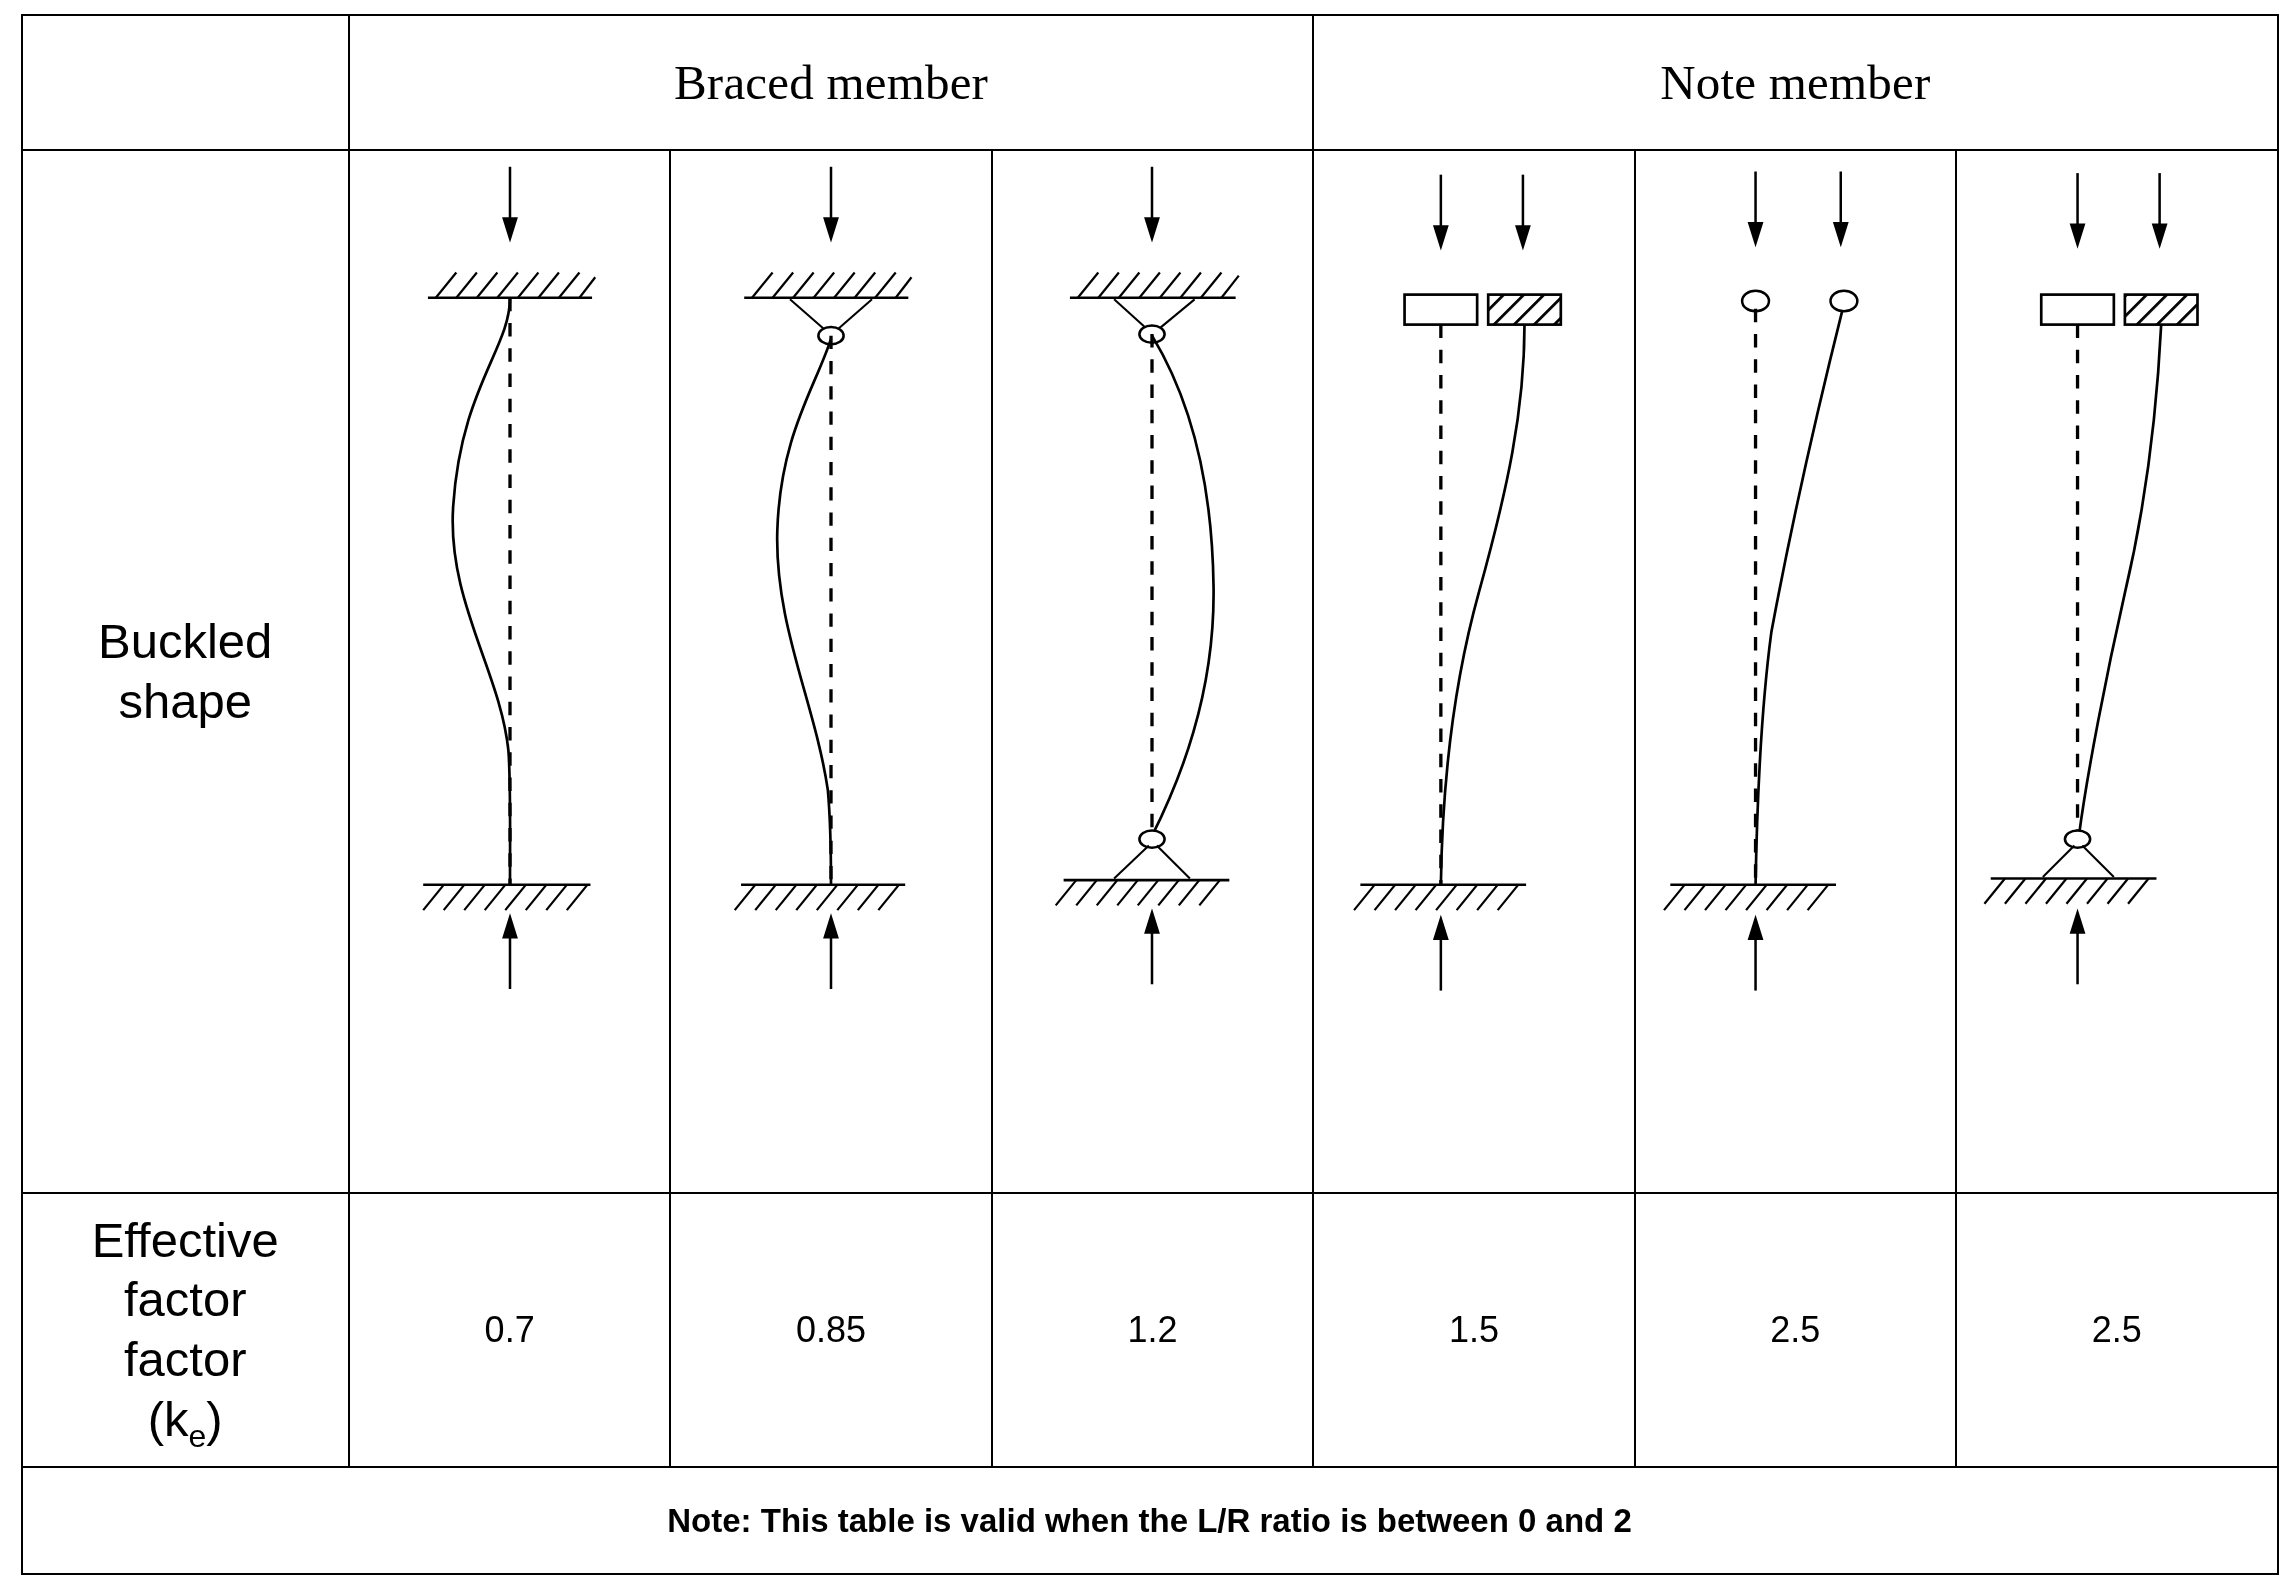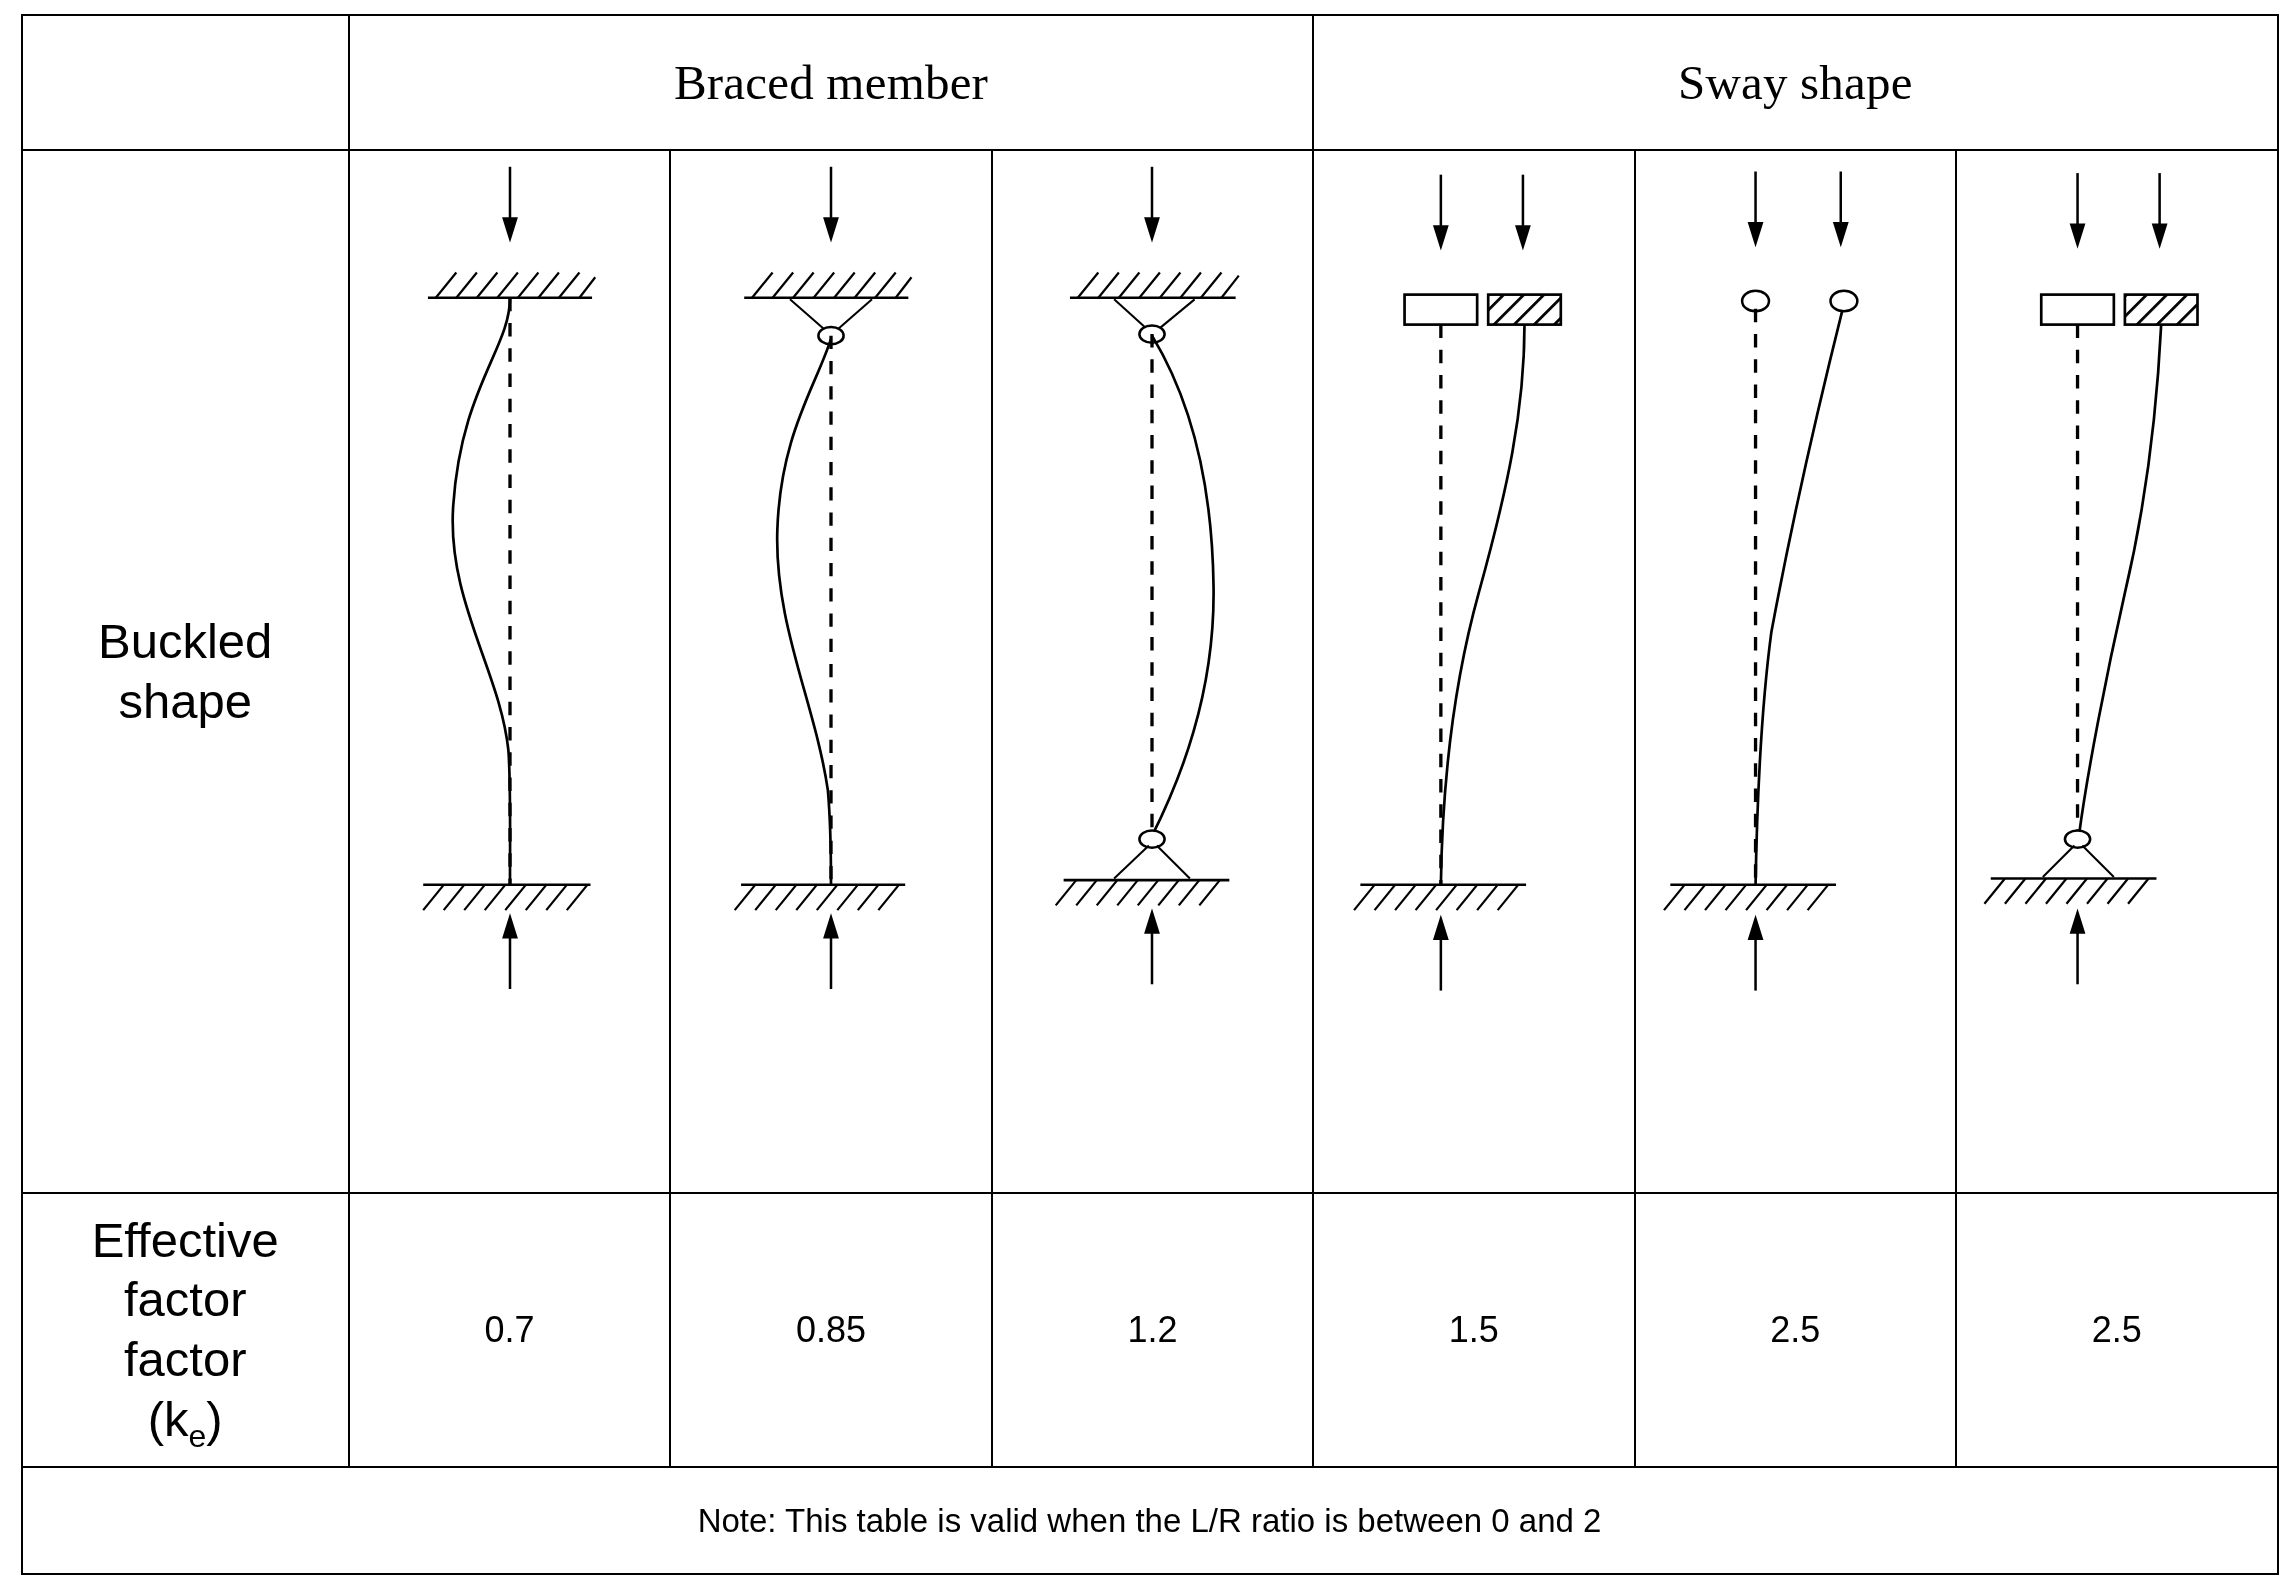--- a/index.html
+++ b/index.html
@@ -50,20 +50,21 @@
     vertical-align:sub;
     line-height:0;
   }
   .kval{
     font-size:36px;
     font-weight:400;
   }
   .note-cell{
     text-align:left;
     padding:9.5px 0 9.5px 24px;
+    font-weight:bold;
   }
   .note-text{
     font-size:33px;
     line-height:1.25;
   }
   td.hdr-braced, td.hdr-sway{height:117px;}
   tr.r-head td{height:117px;}
   tr.r-shape td{height:916px;text-align:center;}
   tr.r-k td{height:202px;}
   tr.r-note td{height:92px;}
@@ -110,21 +111,21 @@
     <tbody>
 
       <tr class="r-head">
         <td>
           <span class="hdr-text"></span>
         </td>
         <td class="hdr-braced" colspan="3">
           <span class="hdr-text">Braced member</span>
         </td>
         <td class="hdr-sway" colspan="3">
-          <span class="hdr-text">Sway shape</span>
+          <span class="hdr-text">Note member</span>
         </td>
       </tr>
 
       <tr class="r-shape">
         <td>
           <div class="rowlabel">
             <div>Buckled</div>
             <div>shape</div>
           </div>
         </td>

